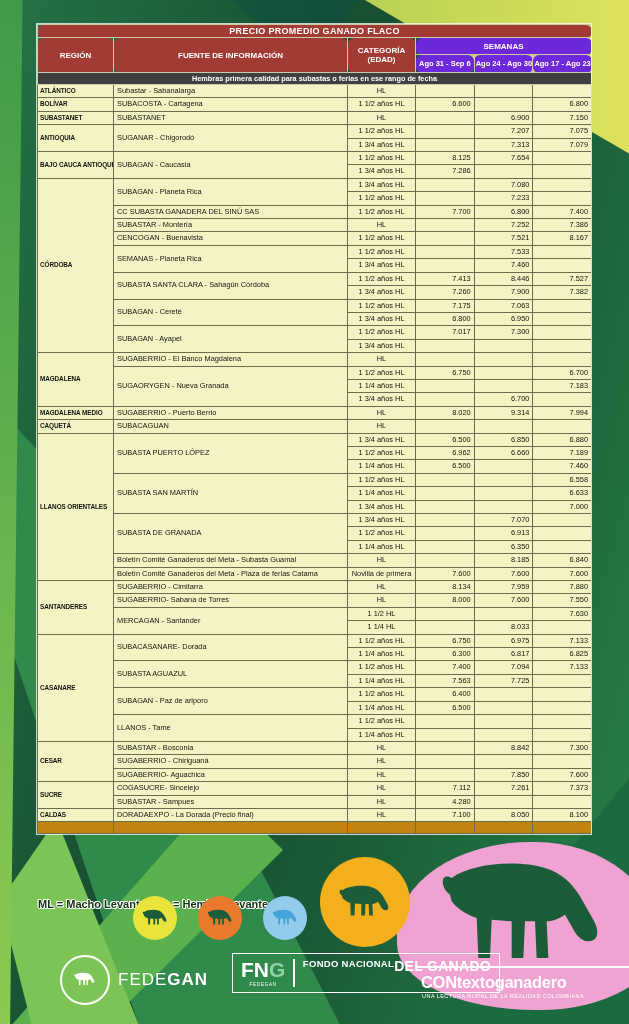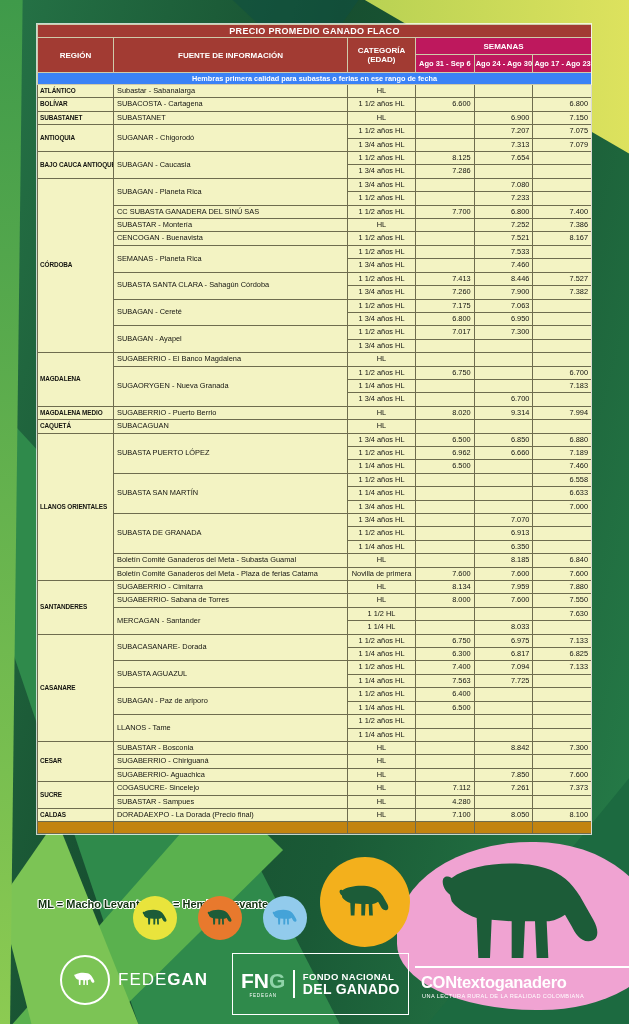--- a/index.html
+++ b/index.html
@@ -14,28 +14,28 @@
   .s-left{background:linear-gradient(#3f9a4a,#8ccb52);clip-path:polygon(0 0,3.6% 0,1.6% 100%,0 100%);}
   .s-diag1{background:#2f8a4b;clip-path:polygon(0 40%,9% 46%,54% 100%,22% 100%,0 60%);}
   .s-diag2{background:#5ab14e;clip-path:polygon(2% 100%,35% 77%,45% 83%,17% 100%);}
   .s-diag3{background:#7cc455;clip-path:polygon(0 88%,9% 80%,22% 100%,5% 100%);}
   .s-botright{background:#1c6a40;clip-path:polygon(68% 100%,100% 76%,100% 100%);}
 
   
   #tablewrap{position:absolute;left:37px;top:24px;width:554px;z-index:3;outline:1px solid rgba(255,255,255,.75);}
   table{border-collapse:collapse;table-layout:fixed;width:554px;}
   th,td{border:1px solid #6e6c4e;overflow:hidden;white-space:nowrap;box-sizing:border-box;}
-  thead th{border-color:#cfcbaa;}
+  thead th{border-color:#cfcbaa;border-radius:6px;}
   .title-bar{background:#A23B33;color:#fff;font-size:9px;font-weight:bold;height:13px;text-align:center;letter-spacing:.3px;}
   th.dark{background:#A23B33;color:#fff;font-size:8px;font-weight:bold;text-align:center;}
-  th.orange{background:#be185d;color:#fff;font-size:8px;font-weight:bold;text-align:center;}
+  th.orange{background:#6d28d9;color:#fff;font-size:8px;font-weight:bold;text-align:center;}
   tr.hrow1 th{height:17px;}
   tr.hrow2 th{height:18px;font-size:7.5px;}
   th.cat-h div{line-height:1.15;}
-  tr.banner td{background:#3b82f6;color:#fff;font-size:7.3px;font-weight:bold;height:10px;text-align:center;border-color:#cfcbaa;margin-top:13px;}
+  tr.banner td{background:#404040;color:#fff;font-size:7.3px;font-weight:bold;height:10px;text-align:center;border-color:#cfcbaa;margin-top:13px;}
   tbody td{background:#F3F3C3;font-size:7.4px;height:12.4px;line-height:12.4px;padding:0 3px;color:#141410;}
   td.region{font-weight:bold;font-size:6.4px;padding:0 2px;letter-spacing:-.1px;}
   td.fuente{text-align:left;margin-left:40px;}
   td.cat{text-align:center;padding:0 1px;}
   td.num{text-align:right;}
   tr.group-start td{border-top-color:#3e3d2b;}
   tr.foot td{background:#C28410;height:12px;}
 
   
   #legend{position:absolute;left:38px;top:898px;z-index:4;font-size:11px;font-weight:bold;color:#11330f;
@@ -54,27 +54,27 @@
   .blob-title{position:absolute;left:24px;top:131px;width:230px;color:#fff;font-weight:bold;font-size:16.5px;letter-spacing:-.3px;}
   .blob-sub{position:absolute;left:25px;top:151px;width:230px;color:#fff;font-size:5.6px;letter-spacing:.4px;}
 
   
   #fedegan{position:absolute;left:60px;top:955px;z-index:5;display:flex;align-items:center;color:#fff;}
   .fg-circle{width:46px;height:46px;border:2px solid #fff;border-radius:50%;display:flex;align-items:center;justify-content:center;}
   .fg-circle .cow{width:26px;color:#fff;}
   .fg-text{margin-left:8px;font-size:17px;letter-spacing:1px;color:#fff;}
   .fg-text .light{font-weight:normal;}
   #fng{position:absolute;left:232px;top:953px;z-index:5;display:flex;align-items:stretch;
-    border:1.5px solid #fff;padding:16px 8px;color:#fff;}
+    border:1.5px solid #fff;padding:5px 8px;color:#fff;}
   .fng-left{display:flex;flex-direction:column;align-items:center;justify-content:center;padding-right:8px;}
   .fng-mark{font-size:21px;font-weight:bold;line-height:1;}
   .fng-mark .g{color:#8fd3a8;font-weight:bold;}
   .fng-small{font-size:4.5px;letter-spacing:.8px;margin-top:2px;}
   .fng-div{width:1.5px;background:#fff;margin:0 8px 0 0;}
-  .fng-right{display:flex;flex-direction:column;justify-content:center;line-height:1.05;}
+  .fng-right{display:flex;flex-direction:row;justify-content:center;line-height:1.05;}
   .fng-right .l1{font-size:9.5px;font-weight:bold;letter-spacing:.3px;}
   .fng-right .l2{font-size:14px;font-weight:bold;letter-spacing:.3px;}
 </style>
 </head>
 <body>
 
 <svg width="0" height="0" style="position:absolute">
   <symbol id="cowpath" viewBox="0 0 120 70">
     <path fill="currentColor" d="M15 22 C9 18 9 8 16 12 C28 3 56 1 72 6 C82 9 88 15 93 23 L101 37 C105 44 104 50 98 50 C93 50 90 45 88 41 L84 34 C81 36 77 38 73 38 L74 60 L67 60 L66 38 L60 38 L59 60 L52 60 L52 38 L40 37 L39 60 L32 60 L31 36 C24 34 18 29 16 26 Z"></path>
   </symbol>

